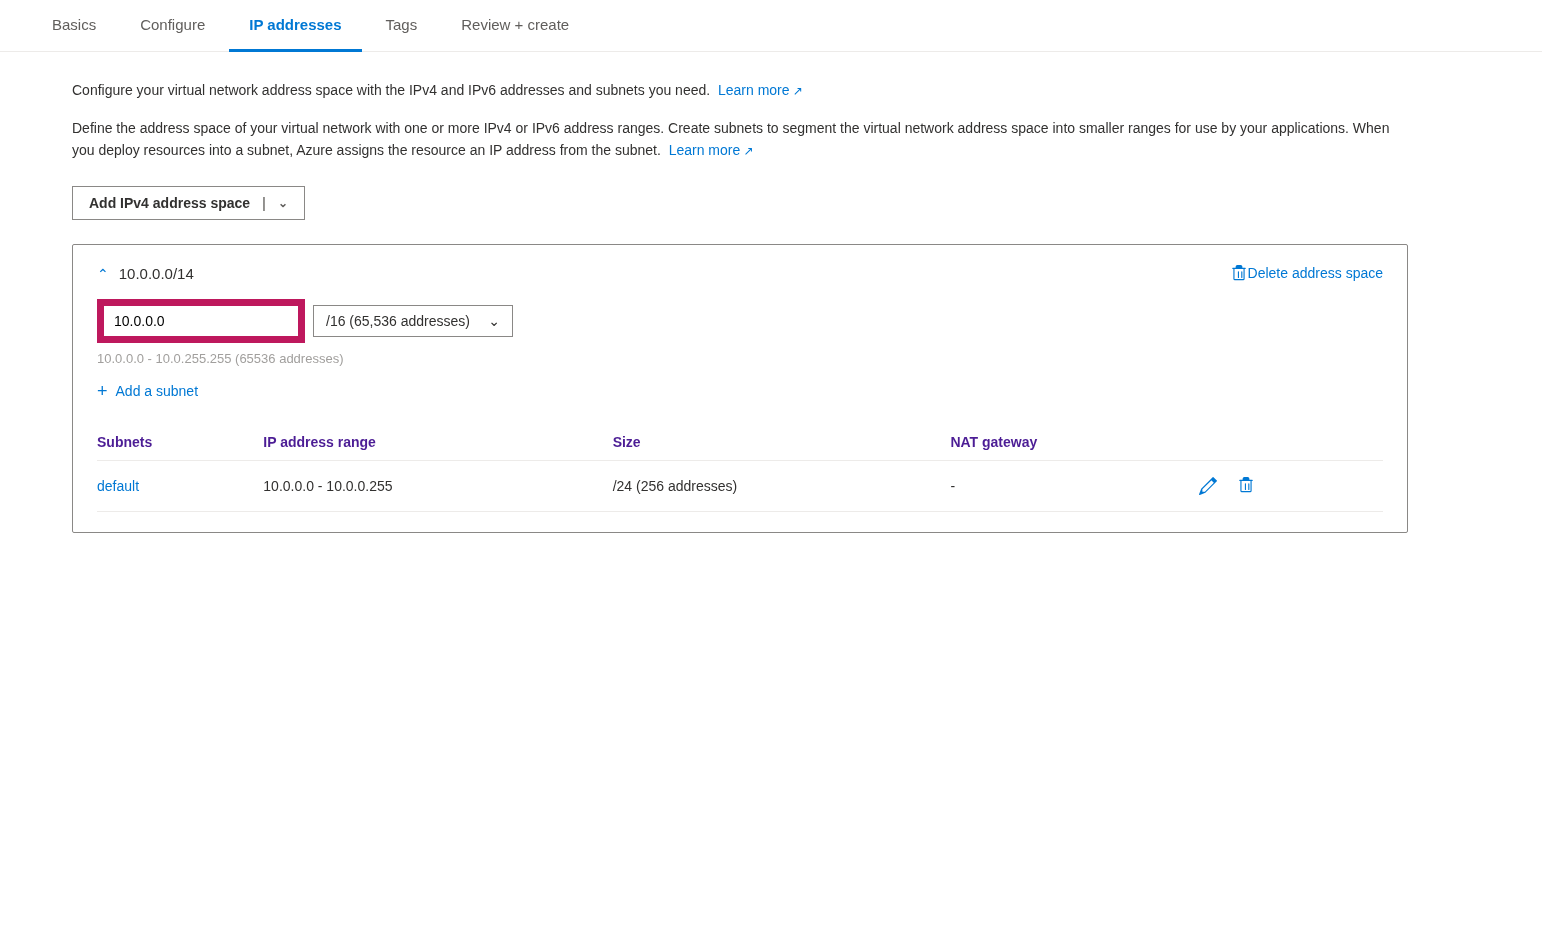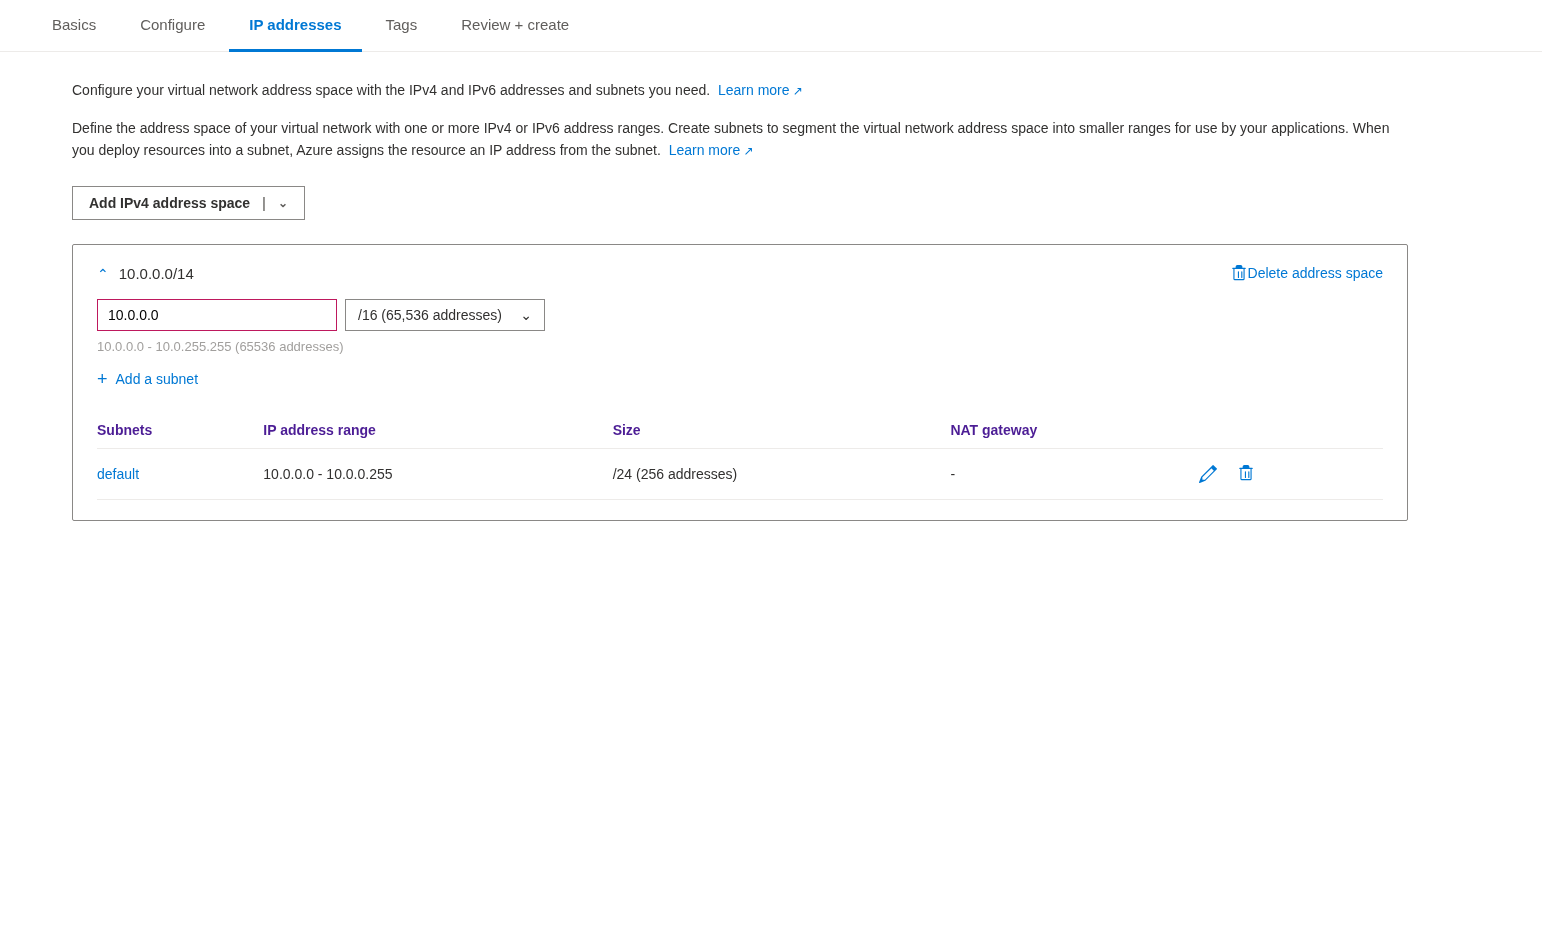--- a/index.html
+++ b/index.html
@@ -128,24 +128,24 @@
 
     
     .ip-inputs {
       display: flex;
       align-items: center;
       gap: 8px;
       margin-bottom: 8px;
     }
 
     .ip-input-field {
-      border: 1px solid #be185d;
+      border: 7px solid #be185d;
       padding: 7px 10px;
       font-size: 14px;
-      width: 240px;
+      width: 208px;
       outline: none;
     }
 
     .subnet-select {
       display: flex;
       align-items: center;
       border: 1px solid #8a8886;
       padding: 7px 12px;
       font-size: 14px;
       cursor: pointer;

